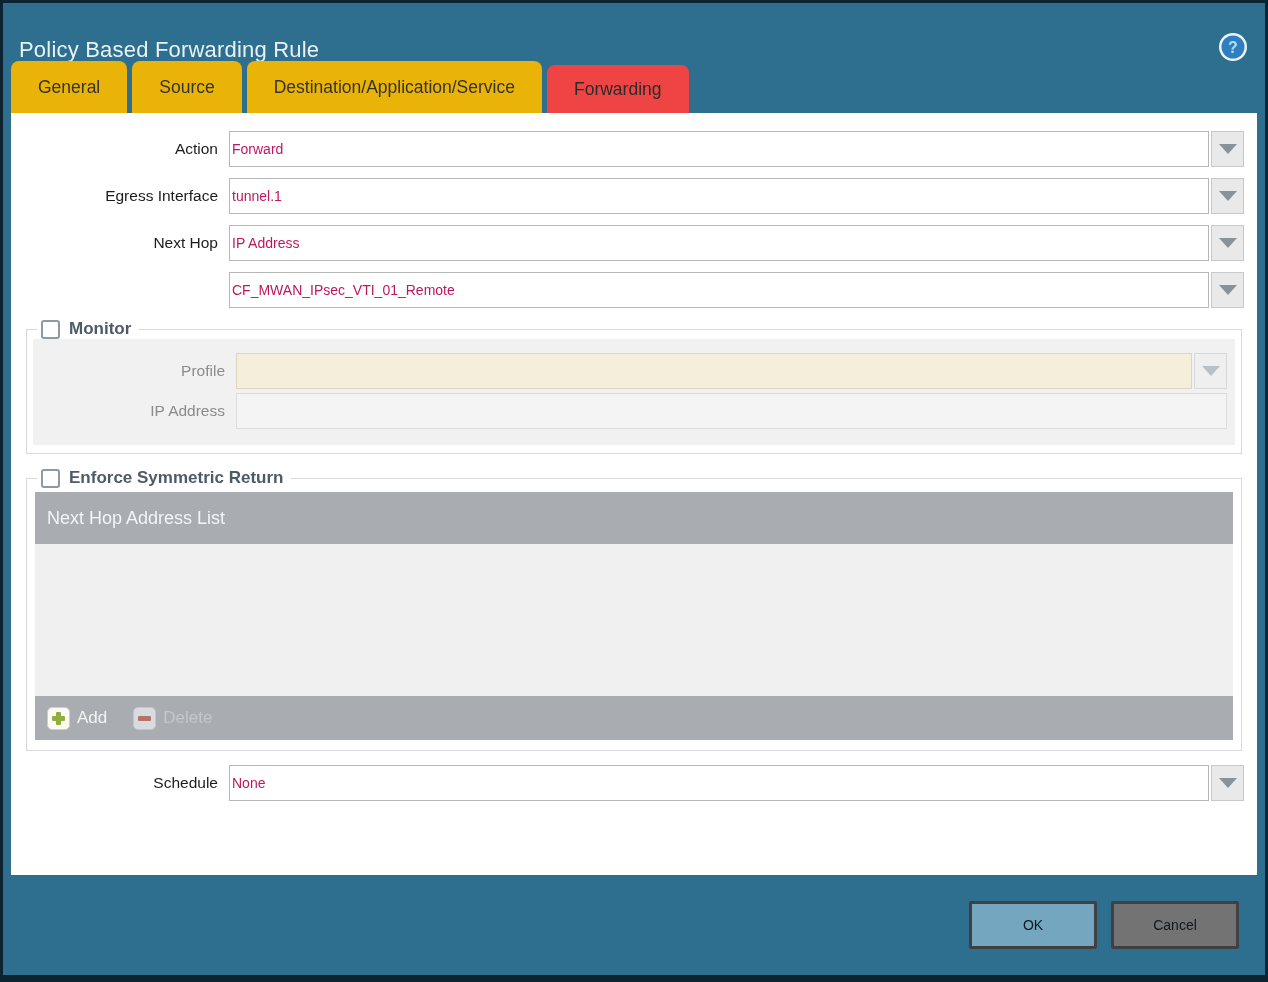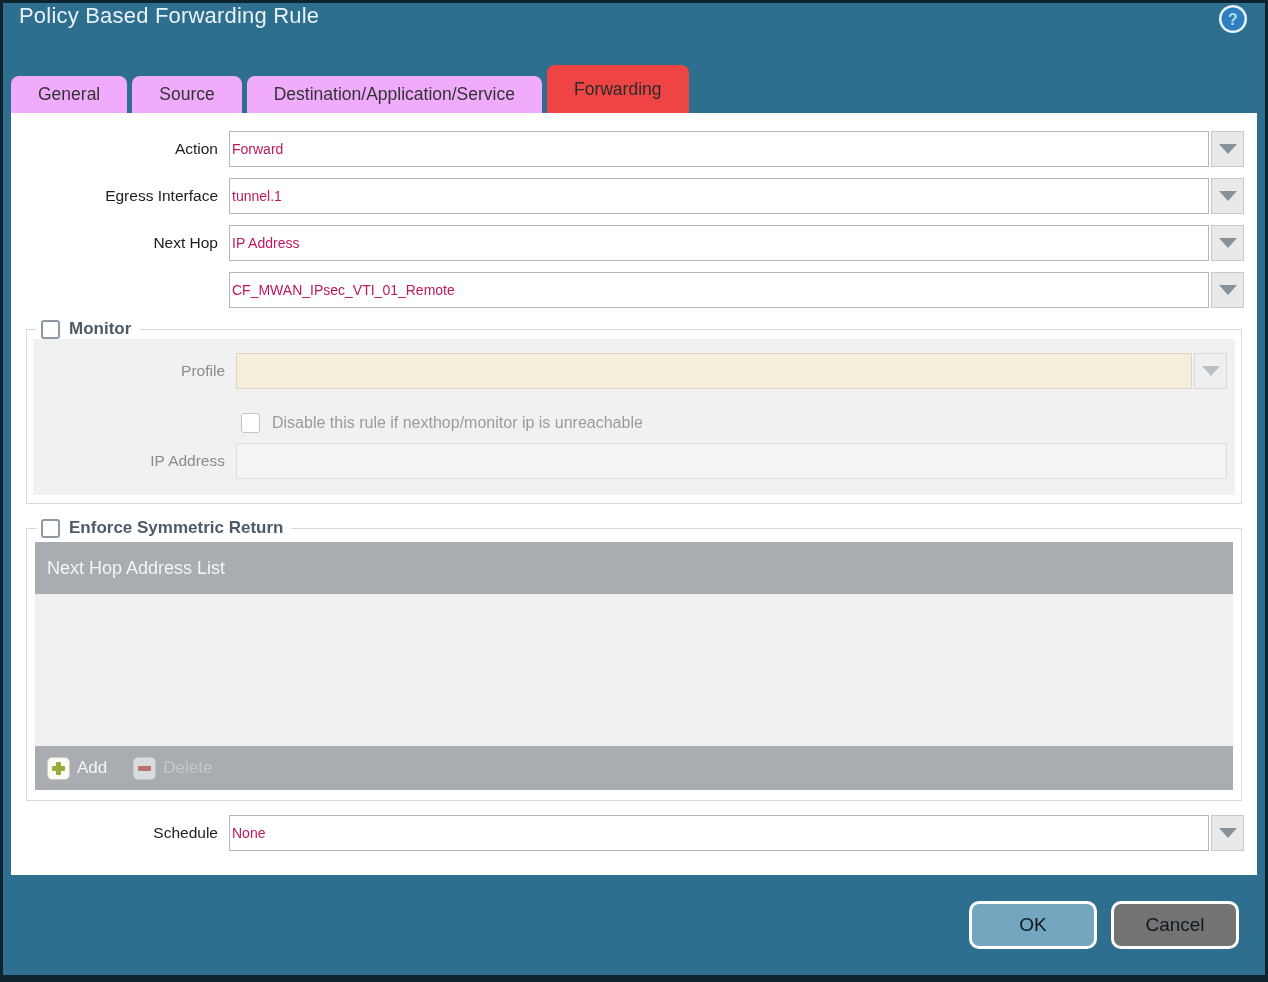--- a/index.html
+++ b/index.html
@@ -10,36 +10,36 @@
     width: 1268px; height: 982px;
     background: #2e6e8e;
     border: 3px solid #0d2330;
     border-bottom-width: 7px;
     display: flex; flex-direction: column;
   }
 
   
   .titlebar {
     height: 60px; flex: 0 0 60px;
-    display: flex; align-items: flex-start; justify-content: space-between;
+    display: flex; align-items: flex-end; justify-content: space-between;
     padding: 0 16px 0 16px;
   }
   .title { color: #e9f2f7; font-size: 22px; font-weight: 400; letter-spacing: .2px; }
   .help-btn { width: 32px; height: 32px; cursor: pointer; border: none; background: transparent; padding: 0; }
 
   
   .tabs {
     flex: 0 0 50px; height: 50px;
     display: flex; align-items: flex-end;
     padding-left: 8px; gap: 5px;
   }
   .tab {
-    background: #f0abfc;
+    background: #eab308;
     border-radius: 8px 8px 0 0;
-    height: 37px;
+    height: 52px;
     display: flex; align-items: center;
     padding: 0 27px;
     font-size: 17.5px; color: #333;
     cursor: pointer; white-space: nowrap;
   }
   .tab.active { background: #ef4444; color: #2b2b2b; height: 48px; }
 
   
   .content {
     background: #fff; margin: 0 8px; flex: 1 1 auto;
@@ -86,21 +86,21 @@
     padding: 0 8px 0 4px; margin-left: 4px;
   }
   .checkbox {
     width: 19px; height: 19px; background: #fff;
     border: 2px solid #8d99a4; border-radius: 3px;
     display: inline-block; cursor: pointer; flex: 0 0 19px;
   }
   .checkbox.dim { border: 1px solid #c4c4c4; width: 20px; height: 20px; }
 
   .monitor-panel { background: #f1f1f1; padding: 14px 8px 16px 8px; }
-  .monitor-panel .row { margin-bottom: 24px; }
+  .monitor-panel .row { margin-bottom: 4px; }
   .monitor-panel .row:last-child { margin-bottom: 0; }
   .monitor-panel .lbl { flex: 0 0 195px; color: #8b8b8b; }
   .val.cream { background: #f5eeda; border-color: #dcd5c0; }
   .val.gray-disabled { background: #f4f4f4; border-color: #dddddd; }
   .chk-row { display: flex; align-items: center; gap: 12px; padding-left: 200px; margin: 4px 0 10px 0; }
   .chk-row .chk-lbl { font-size: 16px; color: #9b9b9b; }
 
   
   .nh-table { margin: 4px 2px 2px 2px; }
   .nh-header {
@@ -138,23 +138,23 @@
   }
 
   
   .bottombar {
     flex: 0 0 100px; height: 100px;
     display: flex; align-items: center; justify-content: flex-end;
     gap: 14px; padding-right: 26px;
   }
   .dlg-btn {
     width: 128px; height: 48px;
-    border: 3px solid #ffffff; border-radius: 10px;
+    border: 3px solid #404040; border-radius: 2px;
     font-family: "Liberation Sans", sans-serif;
-    font-size: 19px; color: #101820; cursor: pointer;
+    font-size: 14px; color: #101820; cursor: pointer;
   }
   .dlg-btn.ok { background: #74a6bf; }
   .dlg-btn.cancel { background: #737373; }
 
   .schedule-row { margin-top: 14px; }
 </style>
 </head>
 <body>
 
 <div class="dialog">
@@ -237,24 +237,20 @@
       <div class="monitor-panel">
         <div class="row">
           <div class="lbl">Profile</div>
           <div class="fld">
             <div class="val cream"></div>
             <button class="dd-btn disabled">
                 <span class="arrow"></span>
               </button>
           </div>
         </div>
-        <div class="chk-row">
-          <span class="checkbox dim"></span>
-          <span class="chk-lbl">Disable this rule if nexthop/monitor ip is unreachable</span>
-        </div>
         <div class="row">
           <div class="lbl">IP Address</div>
           <div class="fld">
             <div class="val gray-disabled"></div>
           </div>
         </div>
       </div>
     </fieldset>
 
     <fieldset>

